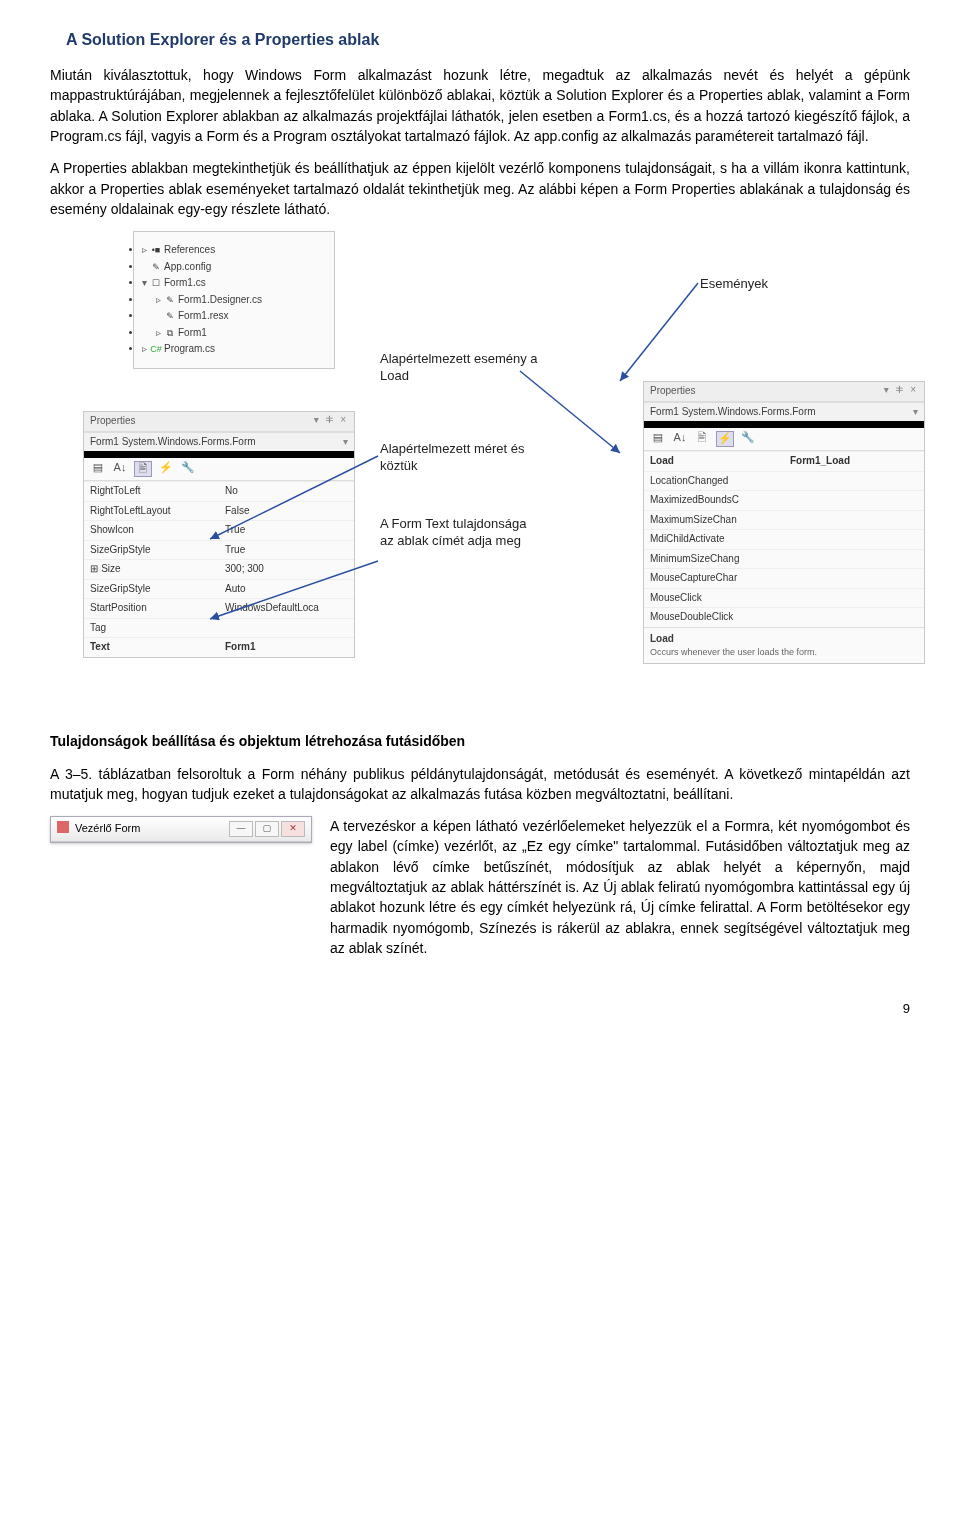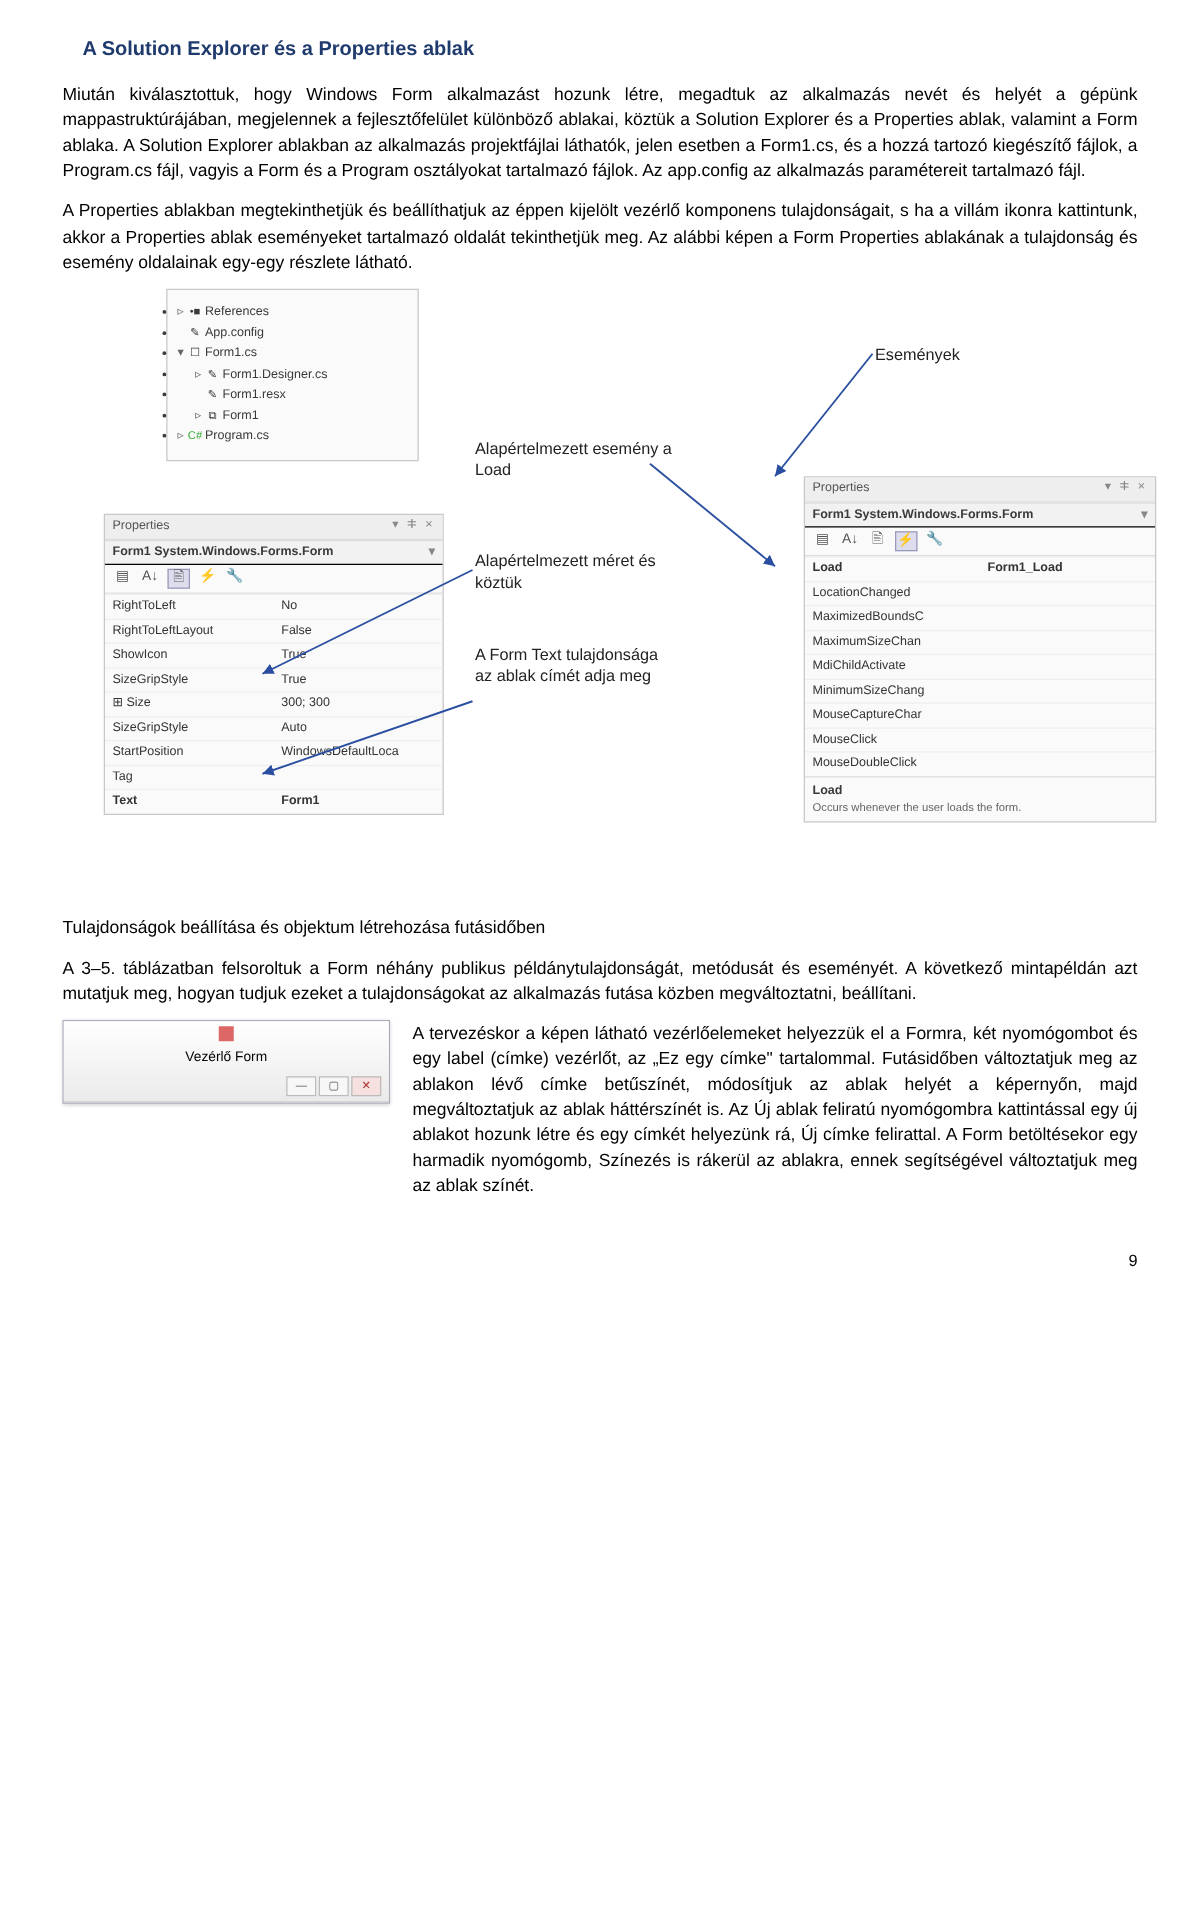--- a/index.html
+++ b/index.html
@@ -7,54 +7,54 @@
     font-size: 14px;
     line-height: 1.45;
     color: #000;
     background: #fff;
     margin: 0;
     padding: 28px 50px 20px 50px;
     width: 960px;
     box-sizing: border-box;
   }
   h2.title { font-size: 16px; color: #1f3a6d; font-weight: bold; margin: 0 0 14px 16px; }
-  h3.subheading { font-size: 14px; font-weight: normal; margin: 30px 0 12px 0; }
+  h3.subheading { font-size: 14px; font-weight: bold; margin: 30px 0 12px 0; }
   p { margin: 0 0 12px 0; text-align: justify; }
   .figure-area { position: relative; width: 860px; height: 470px; margin: 8px auto 0 auto; }
   .panel {
     position: absolute; background: #fafafa; border: 1px solid #c8c8c8;
     font-size: 10px; color: #3a3a3a; font-family: "Segoe UI", Tahoma, sans-serif; margin-left: 23px;
   }
   .panel-header { background: #eee; border-bottom: 1px solid #ddd; padding: 2px 6px; font-size: 10px; color: #555; position: relative; }
   .panel-header .pins { position: absolute; right: 6px; top: 1px; color: #888; letter-spacing: 2px; }
   .tree li { padding: 1px 0; white-space: nowrap; }
   .tri { display: inline-block; width: 8px; color: #666; }
   .ico { display: inline-block; width: 12px; text-align: center; margin-right: 2px; font-size: 9px; }
-  .bold-row { background: #f2f2f2; padding: 2px 6px; font-weight: bold; border-top: 1px solid #ddd; border-bottom: 1px solid #000000; }
+  .bold-row { background: #f2f2f2; padding: 2px 6px; font-weight: normal; border-top: 1px solid #ddd; border-bottom: 7px solid #000000; }
   .toolbar-row {
     padding: 3px 6px; border-bottom: 1px solid #ddd; display: flex; gap: 6px;
     font-size: 11px; color: #555;
   }
   .toolbar-row span { display: inline-flex; align-items: center; justify-content: center; width: 16px; height: 14px; }
   .prop-grid { display: grid; grid-template-columns: 1fr 1fr; font-size: 10px; }
   .prop-grid div { padding: 2px 6px; border-top: 1px solid #eee; }
   .prop-grid .k { color: #333; }
   .prop-grid .v { color: #333; }
   .info-box { border-top: 1px solid #ddd; padding: 4px 6px; }
   .info-box .ttl { font-weight: bold; }
   .info-box .sub { color: #666; font-size: 9px; }
   .annot { position: absolute; font-family: "Segoe UI", Tahoma, sans-serif; font-size: 13px; color: #222; line-height: 1.25; }
   svg.lines { position: absolute; left: 0; top: 0; pointer-events: none; }
   .winform {
     position: absolute; width: 260px; background: #f4f4f4; border: 1px solid #aab; font-family: Tahoma, sans-serif;
     font-size: 11px; box-shadow: 0 1px 3px rgba(0,0,0,0.2);
   }
   .winform .titlebar {
     background: linear-gradient(#fff,#eaeaea); padding: 4px 6px; border-bottom: 1px solid #ccc;
-    display: flex; align-items: center; gap: 6px; flex-direction: column;
+    display: flex; gap: 6px;
   }
   .winform .titlebar .winicon { width: 12px; height: 12px; background: #d66; display: inline-block; }
   .winform .titlebar .btns { margin-left: auto; display: flex; gap: 2px; }
   .winform .titlebar .btns span {
     display: inline-block; width: 22px; height: 14px; border: 1px solid #bbb; background: #f7f7f7; font-size: 9px;
     text-align: center; line-height: 13px; color: #555;
   }
   .winform .titlebar .btns span.close { background: #f7e0e0; color: #a33; }
   .winform .client { background: #f4f4f4; padding: 30px 0 24px 0; text-align: center; }
   .winform .client .lbl { margin-bottom: 30px; color: #222; text-align: left; padding-left: 36px; }

